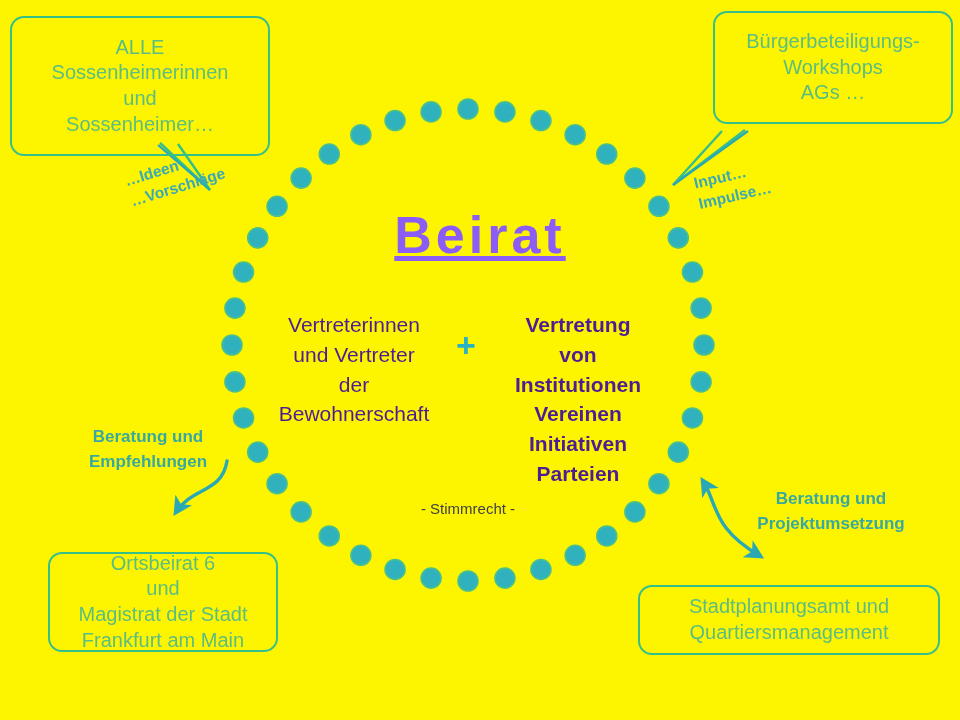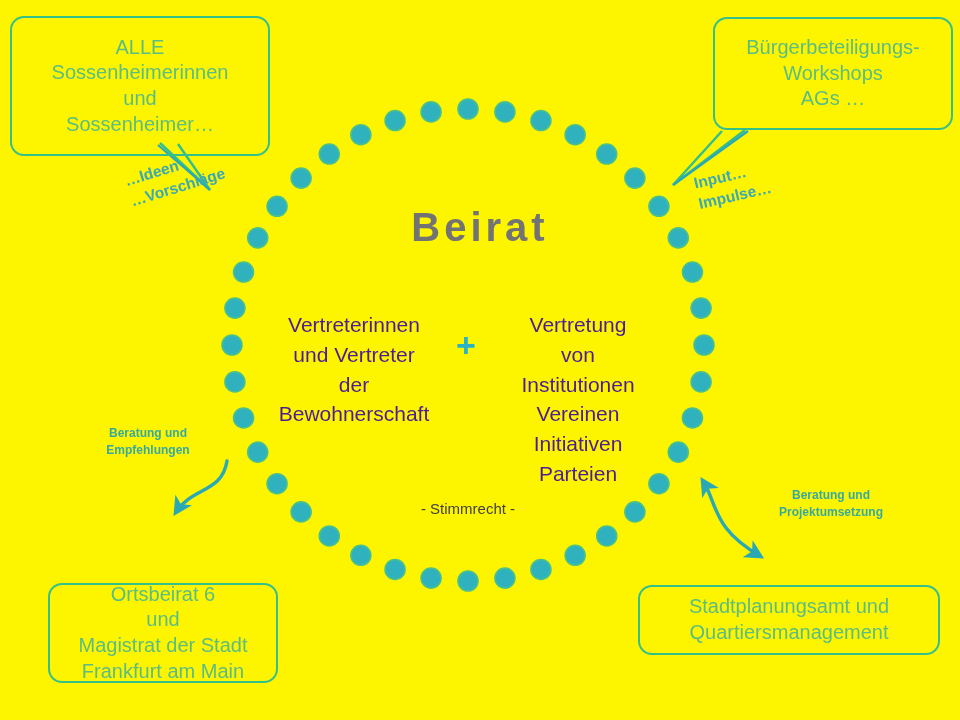--- a/index.html
+++ b/index.html
@@ -23,44 +23,45 @@
     align-items:center;
     justify-content:center;
     text-align:center;
     color:#5bbd82;
     line-height:1.28;
     z-index:5;
   }
   .box .txt{display:block;width:100%;white-space:pre-line;}
 
   #bubble-left{left:10px;  top:16px;   width:260px; height:140px; font-size:20px;}
-  #bubble-right{left:713px;top:17px;  width:240px; height:113px; font-size:20px;}
-  #box-ortsbeirat{left:48px;top:583px;width:230px; height:100px; font-size:20px;}
+  #bubble-right{left:713px;top:11px;  width:240px; height:113px; font-size:20px;}
+  #box-ortsbeirat{left:48px;top:552px;width:230px; height:100px; font-size:20px;}
   #box-stadtplanung{left:638px;top:585px;width:302px;height:70px; font-size:20px;}
 
   
   #beirat-title{
     position:absolute;left:0;top:205px;width:960px;
     text-align:center;
-    font-size:40px;font-weight:bold;
+    font-size:52px;font-weight:bold;
     letter-spacing:4px;
-    color:#737373;
+    color:#8b5cf6;
     z-index:6;
+    text-decoration:underline;
   }
   .col{
     position:absolute;
     text-align:center;
     color:#4c1d95;
     font-size:21px;
     line-height:1.42;
     white-space:pre-line;
     z-index:6;
   }
   #col-left{left:268px;top:310px;width:172px;}
-  #col-right{left:494px;top:310px;width:168px;}
+  #col-right{left:494px;top:310px;width:168px;font-weight:bold;}
   #plus-sign{
     position:absolute;left:448px;top:328px;width:36px;
     text-align:center;font-size:34px;font-weight:bold;
     color:#29b3c4;z-index:6;line-height:1;
   }
   #stimmrecht{
     position:absolute;left:348px;top:500px;width:240px;
     text-align:center;font-size:15px;color:#404040;z-index:6;
   }
 
@@ -74,21 +75,21 @@
     white-space:pre-line;
     z-index:7;
   }
   #annot-ideen{left:122px;top:172px;transform:rotate(-17deg);transform-origin:left top;}
   #annot-input{left:692px;top:174px;transform:rotate(-13deg);transform-origin:left top;}
 
   .annot-flat{
     position:absolute;
     color:#37a9a0;
     font-weight:bold;
-    font-size:12px;
+    font-size:17px;
     line-height:1.45;
     text-align:center;
     white-space:pre-line;
     z-index:7;
   }
   #annot-beratung-empfehlungen{left:78px;top:425px;width:140px;}
   #annot-beratung-projekt{left:748px;top:487px;width:166px;}
 
   svg#art{position:absolute;left:0;top:0;width:960px;height:720px;z-index:2;}
 </style>

